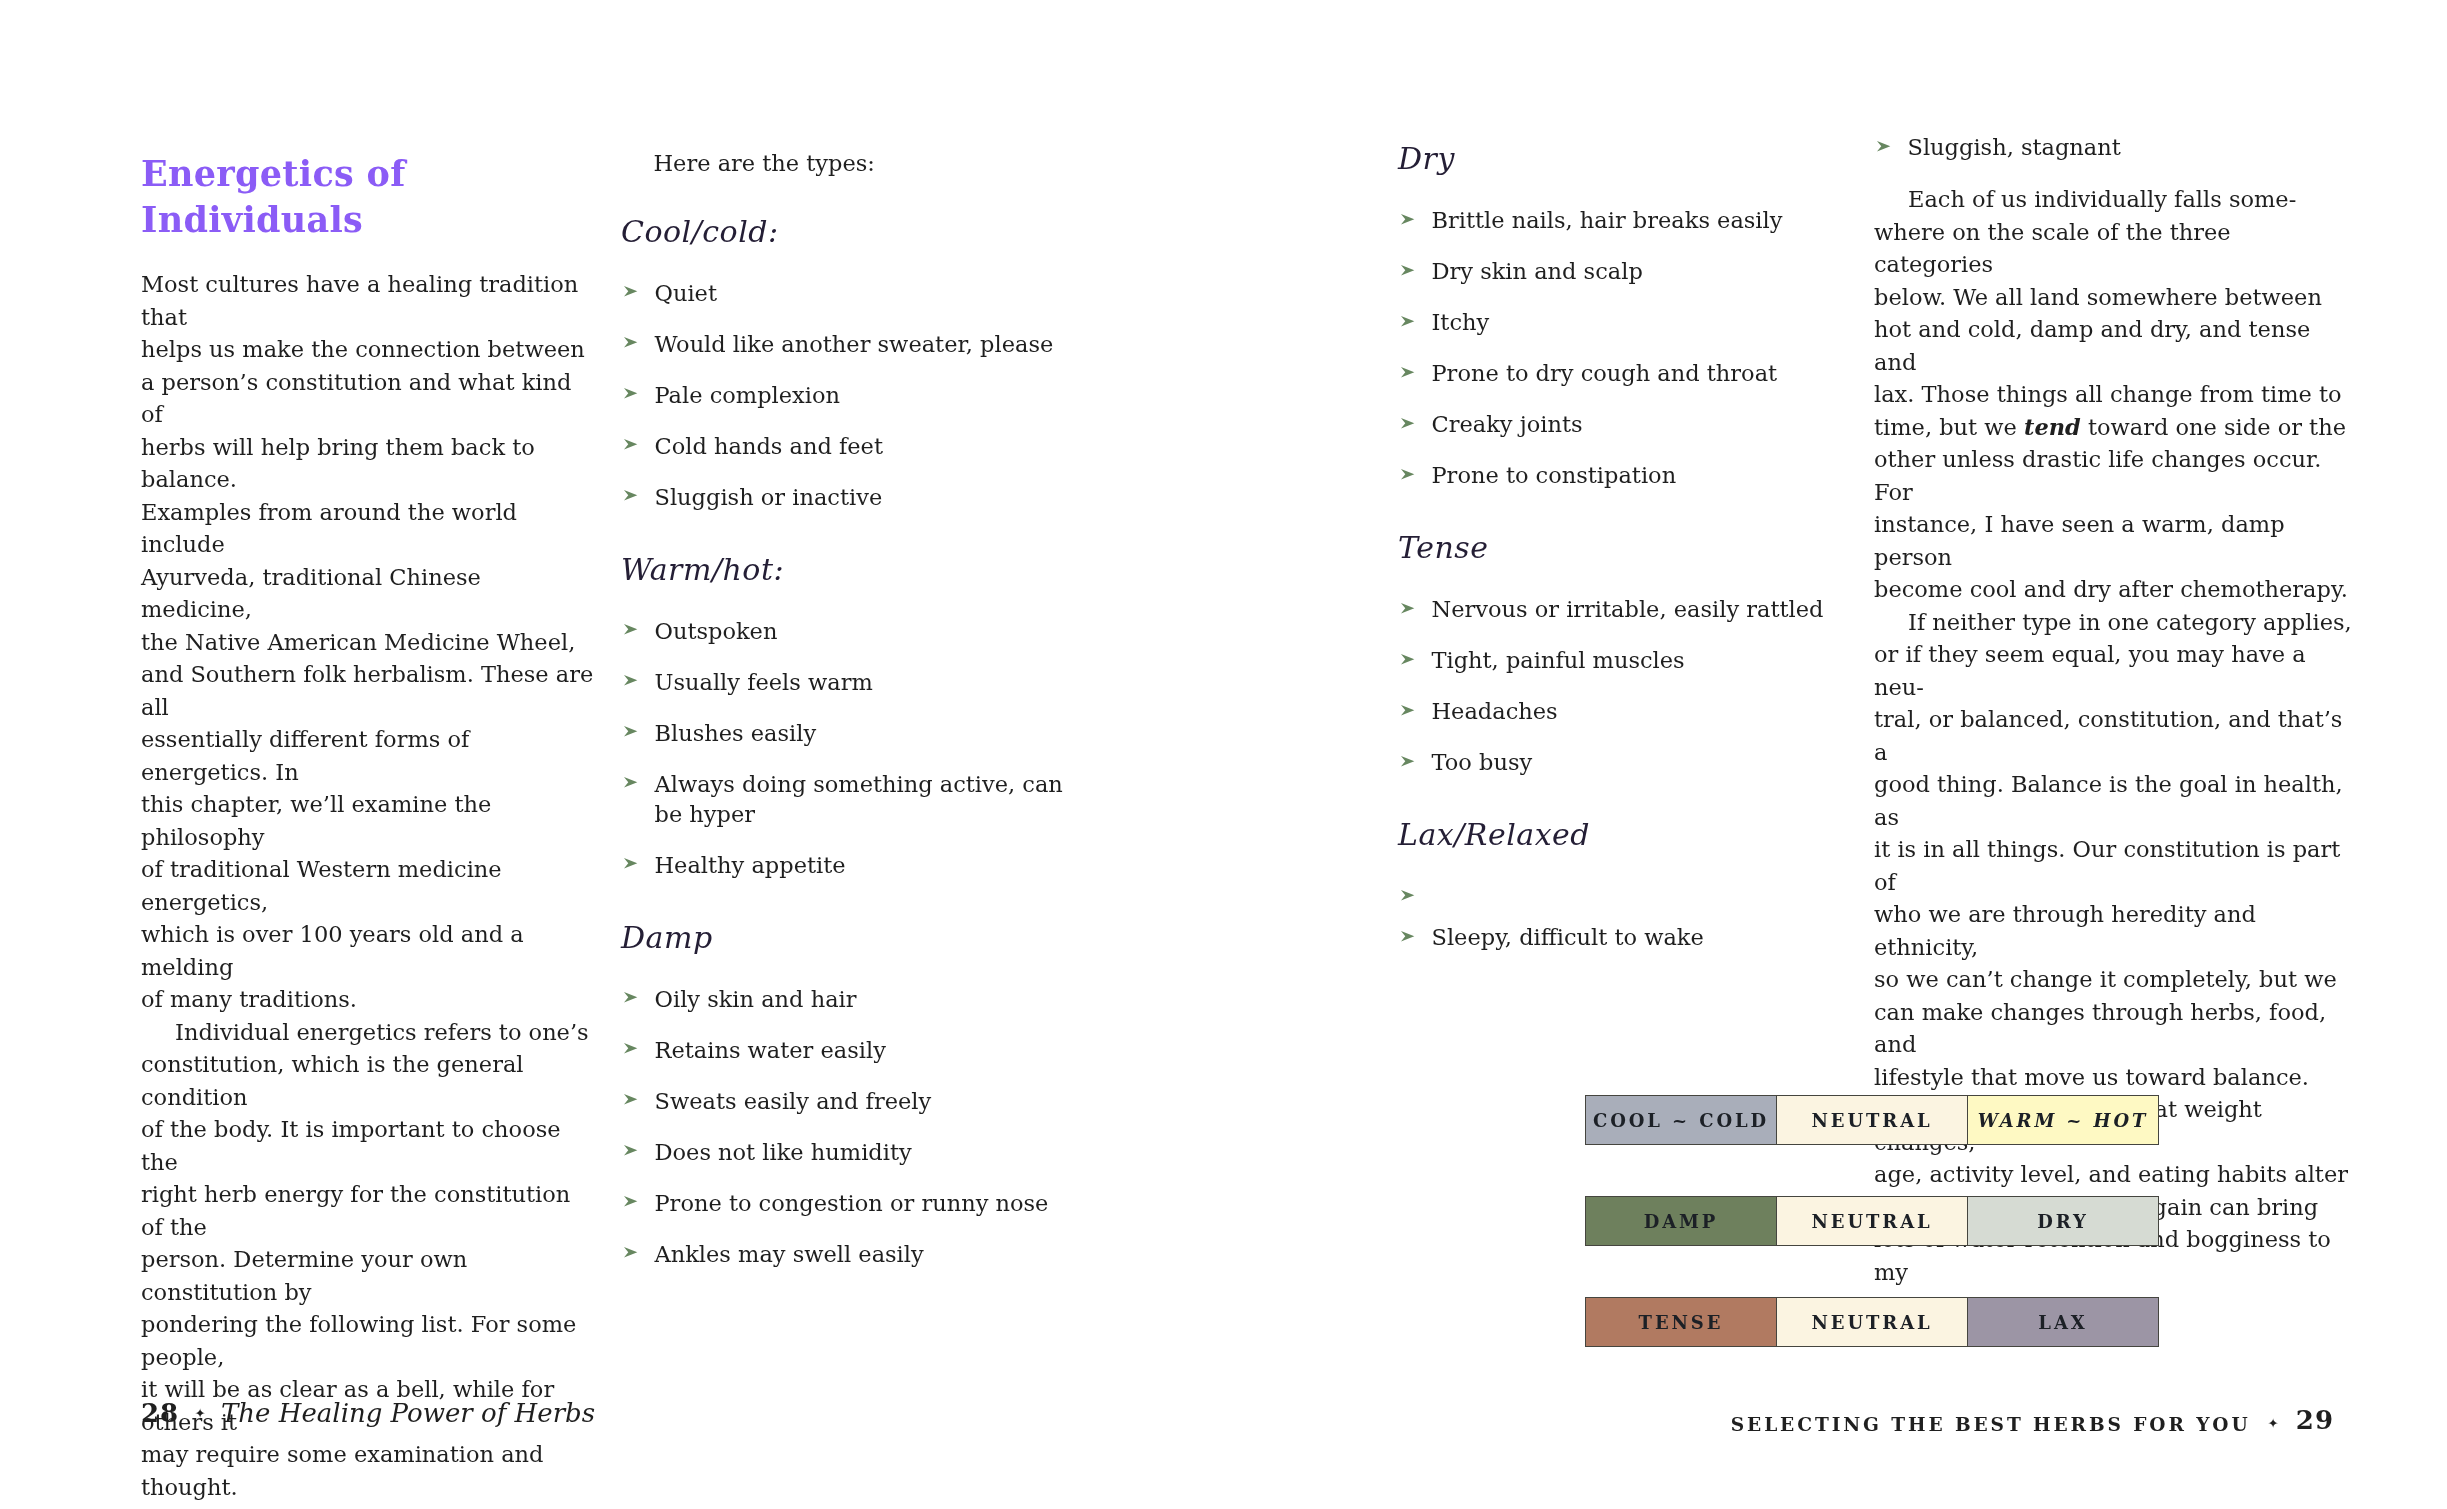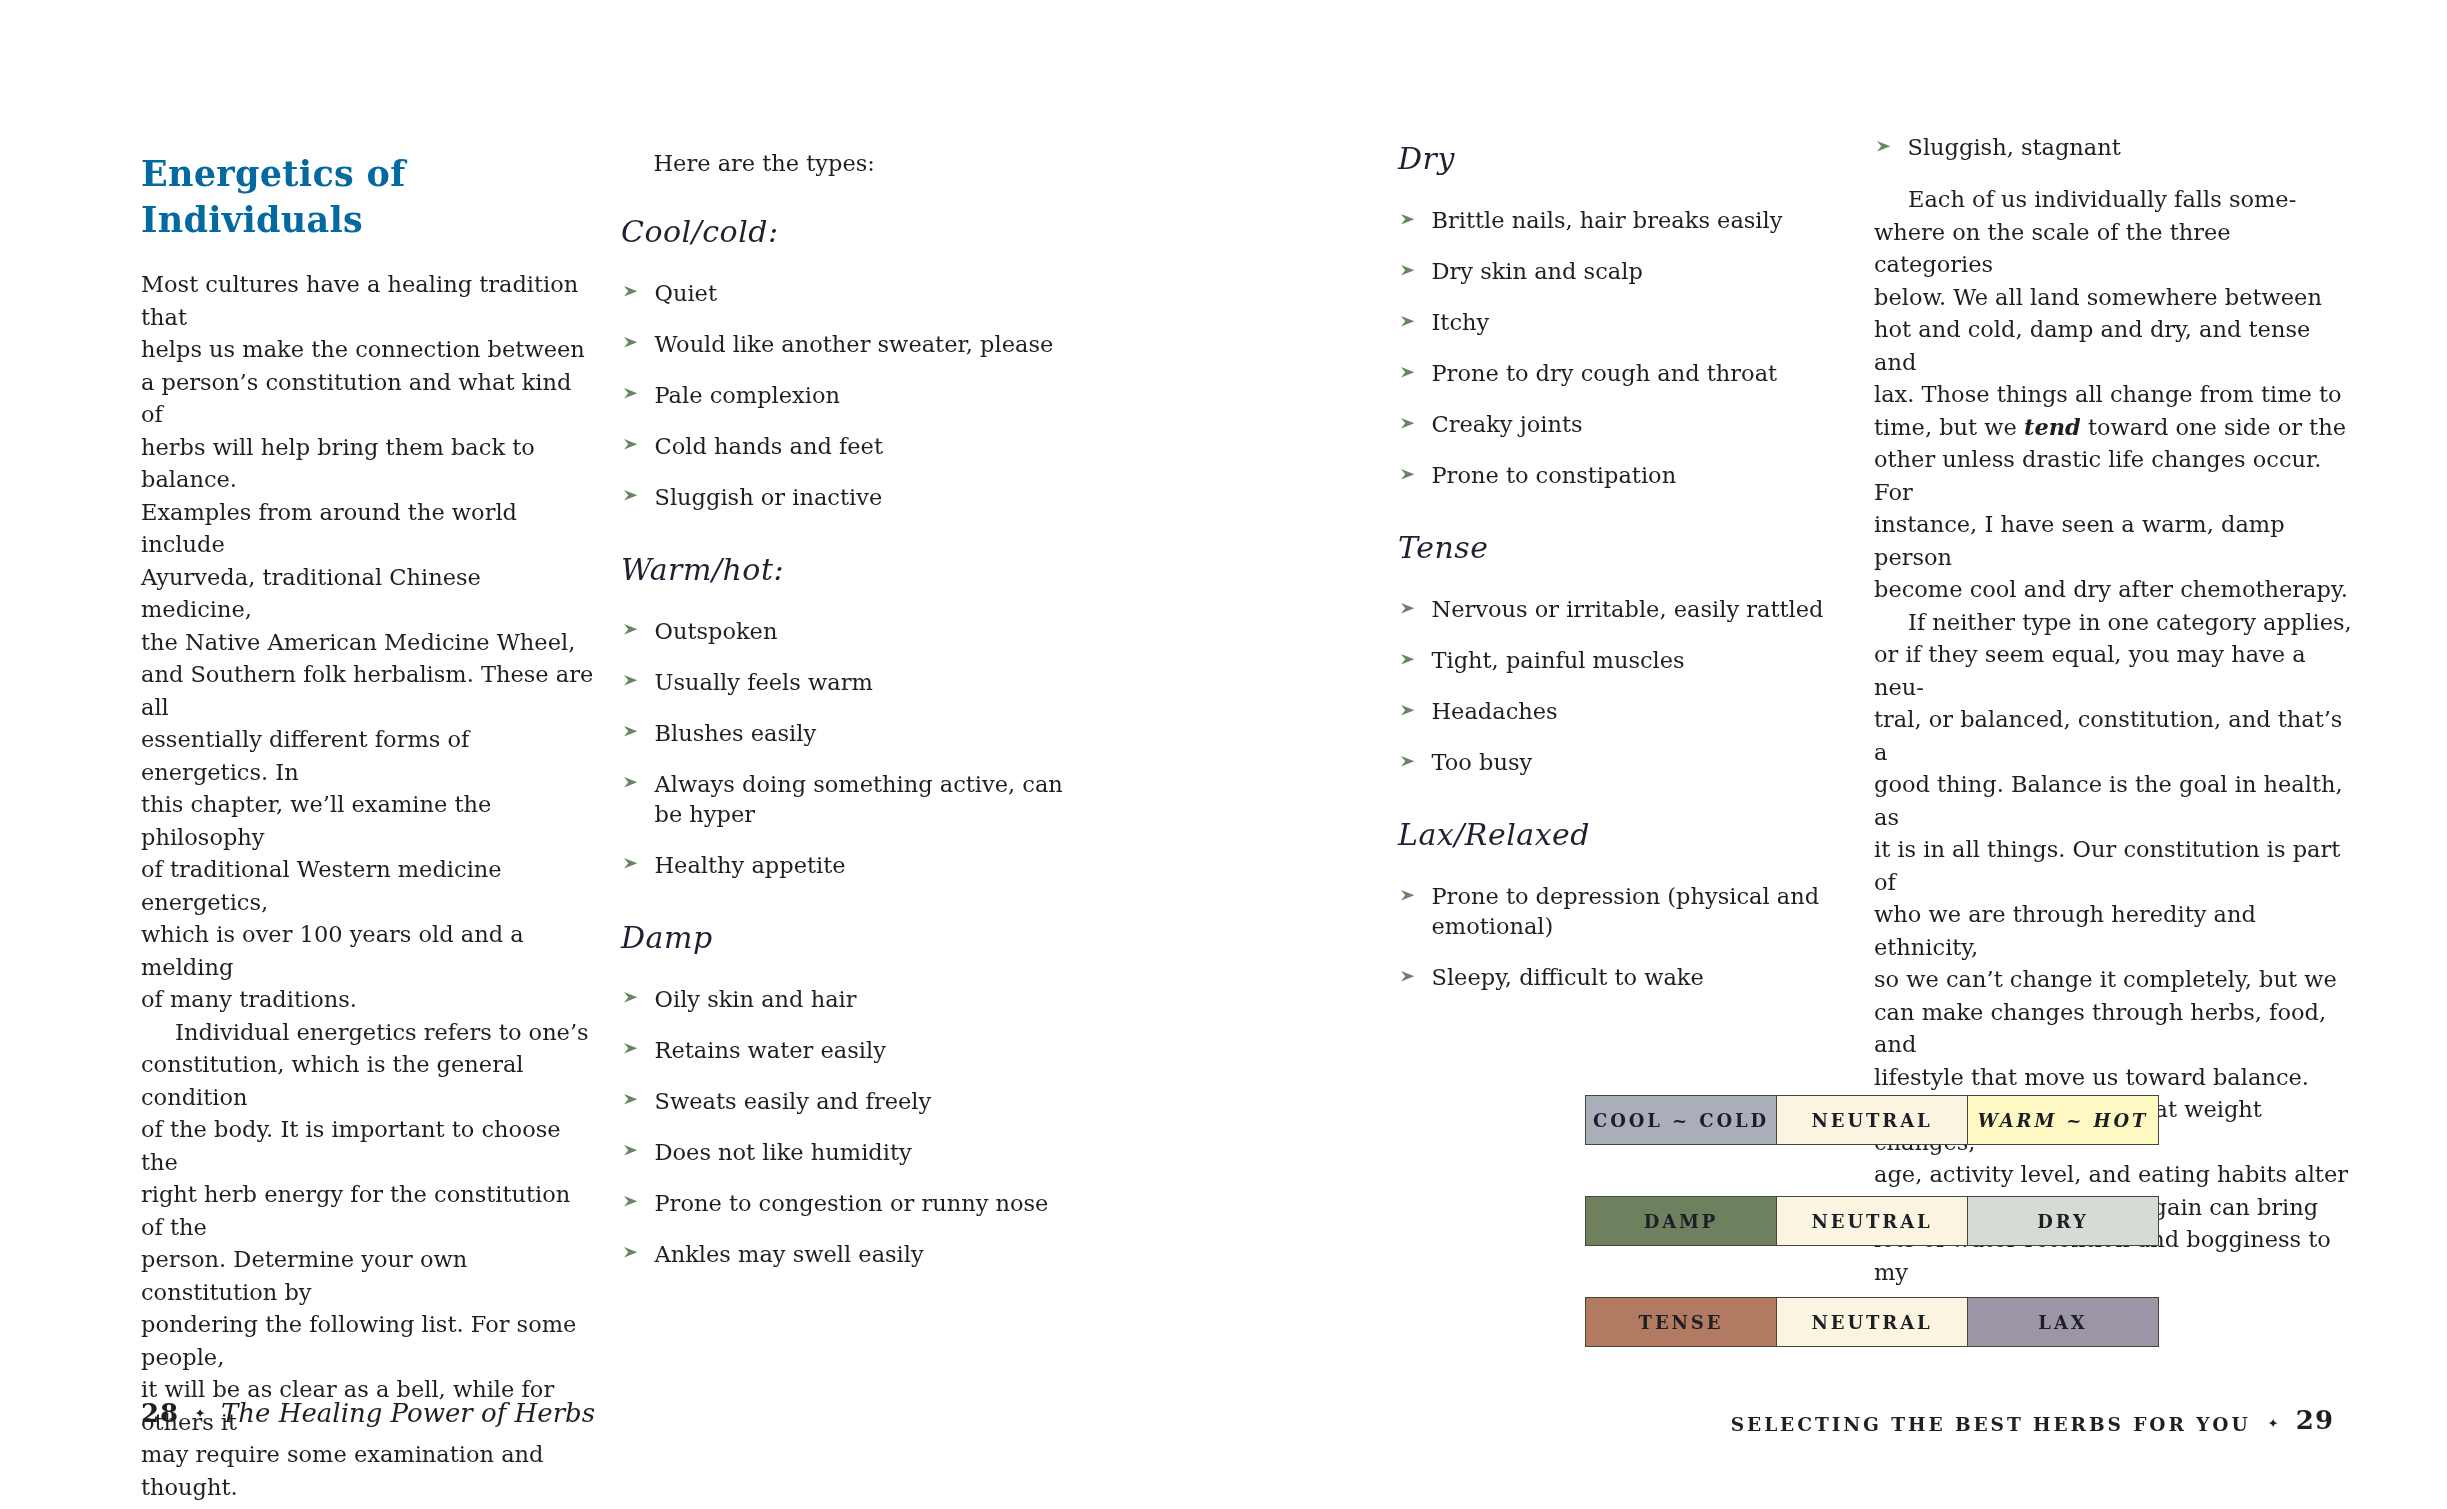--- a/index.html
+++ b/index.html
@@ -15,21 +15,21 @@
   }
   .col { position: absolute; }
   #left-col1  { left: 141px;  top: 151px; width: 457px; }
   #left-col2  { left: 621px;  top: 147px; width: 470px; }
   #right-col1 { left: 1398px; top: 141px; width: 459px; }
   #right-col2 { left: 1874px; top: 132px; width: 478px; }
 
   .chapter-title {
     font-size: 35px;
     font-weight: bold;
-    color: #0369a1;
+    color: #8b5cf6;
     line-height: 1.3;
     letter-spacing: 0.3px;
     white-space: pre-line;
     margin: 0 0 26px 0;
   }
   .body-par {
     font-size: 22.5px;
     line-height: 32.5px;
     white-space: pre-line;
     margin: 0;
@@ -378,22 +378,20 @@
     </div>
 
     <h2 class="sec-heading">Lax/Relaxed</h2>
     <div class="bullets">
       <div class="bullet">
         <span class="arrow">
             <svg width="15.3" height="12.4" viewBox="0 0 16 13">
               <polygon points="1,12 15,6.5 1,1 5.5,6.5" fill="#678760"></polygon>
             </svg>
           </span>
-        <span class="txt">Prone to depression (physical and
-emotional)</span>
       </div>
       <div class="bullet">
         <span class="arrow">
             <svg width="15.3" height="12.4" viewBox="0 0 16 13">
               <polygon points="1,12 15,6.5 1,1 5.5,6.5" fill="#678760"></polygon>
             </svg>
           </span>
         <span class="txt">Sleepy, difficult to wake</span>
       </div>
     </div>

